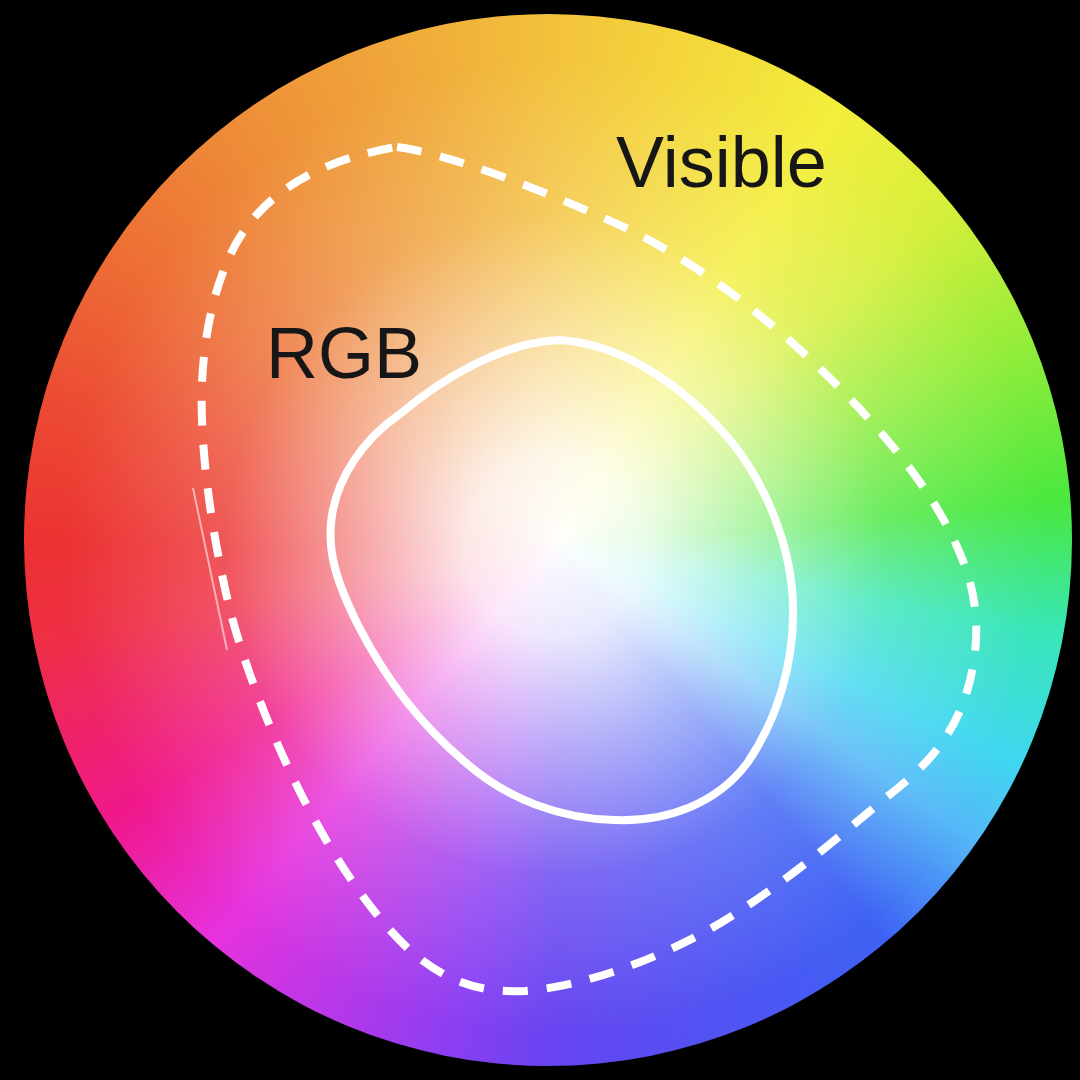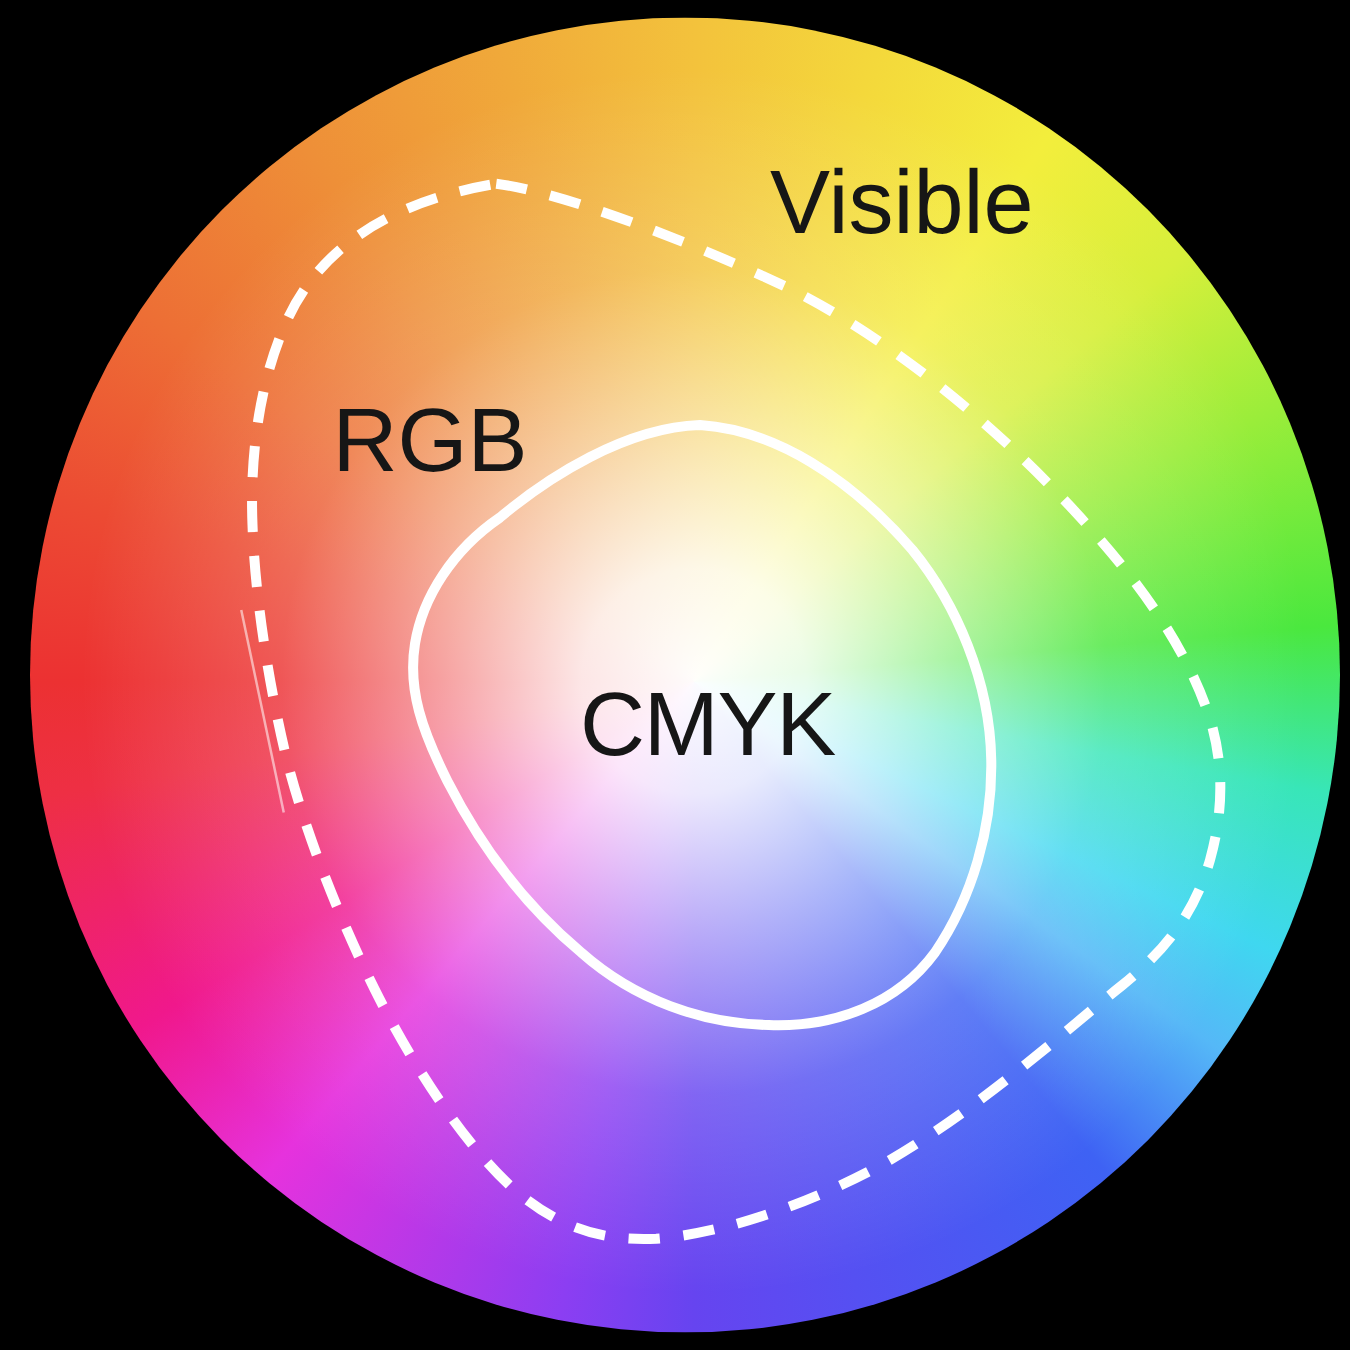--- a/index.html
+++ b/index.html
@@ -102,15 +102,14 @@
              C 338 585, 326 552, 332 515
              C 338 478, 362 440, 400 414
              C 438 382, 500 342, 560 340
              Z"></path>
   </svg>
 
   <div class="label label-visible">Visible</div>
 
   <div class="label label-rgb">RGB</div>
 
-  <div class="label label-cmyk">CMYK</div>
 
 </div>
 
 </body></html>

